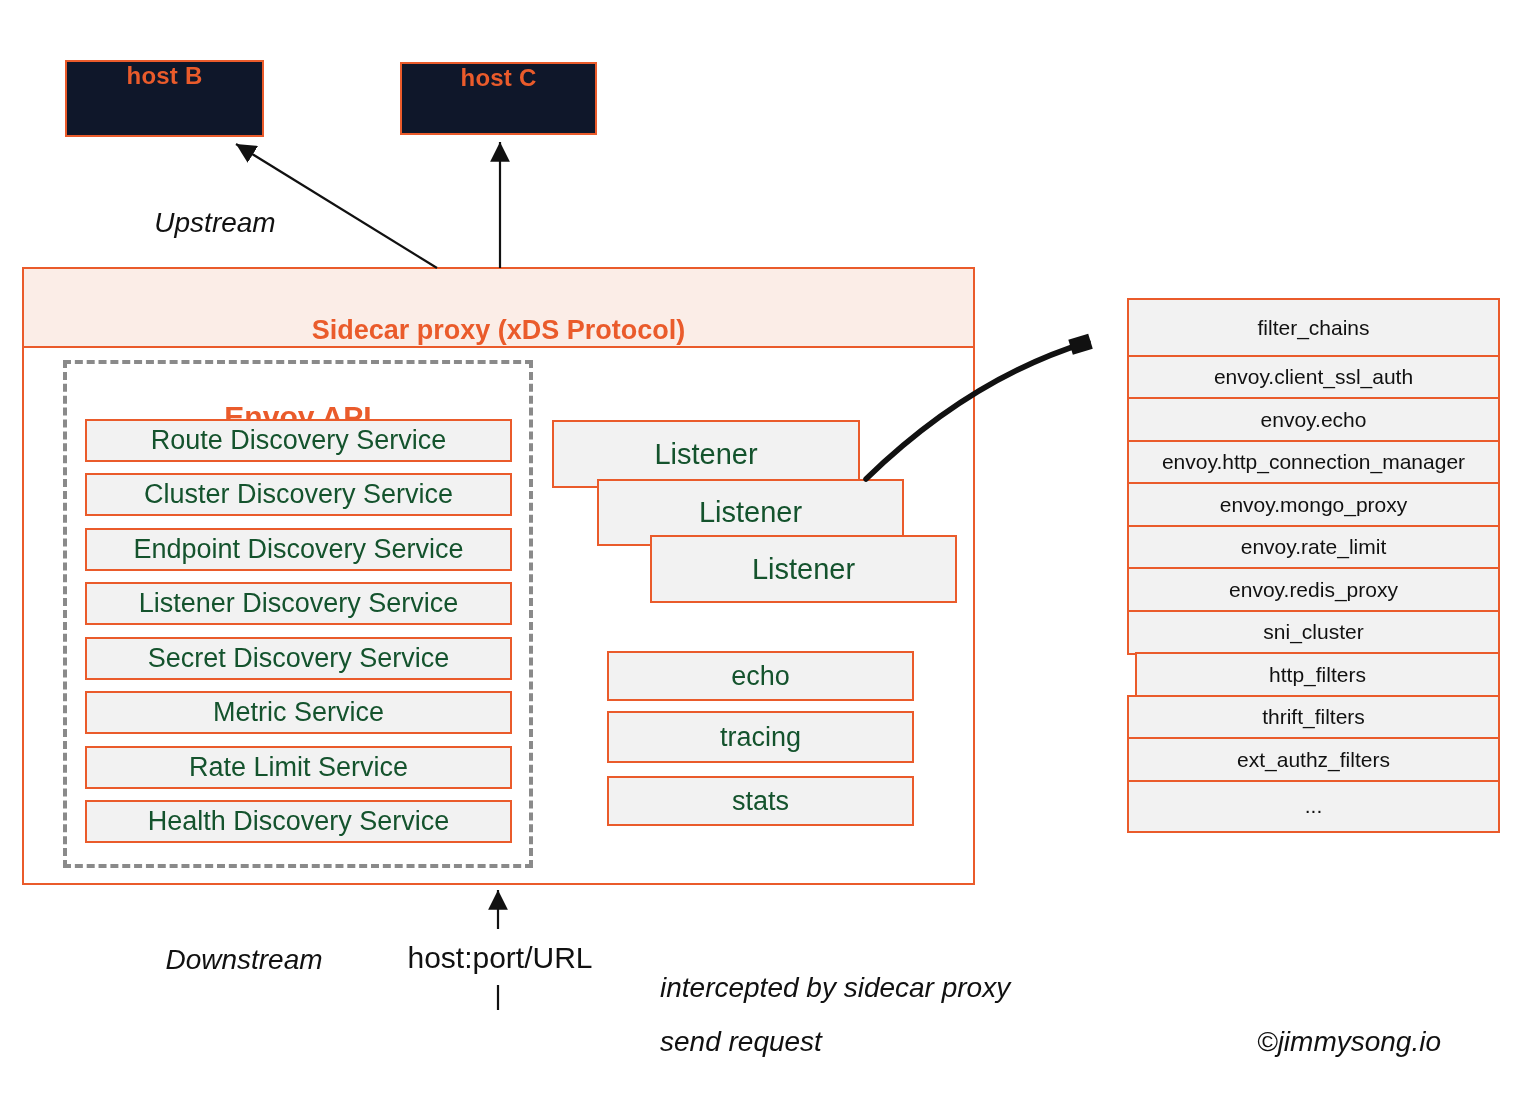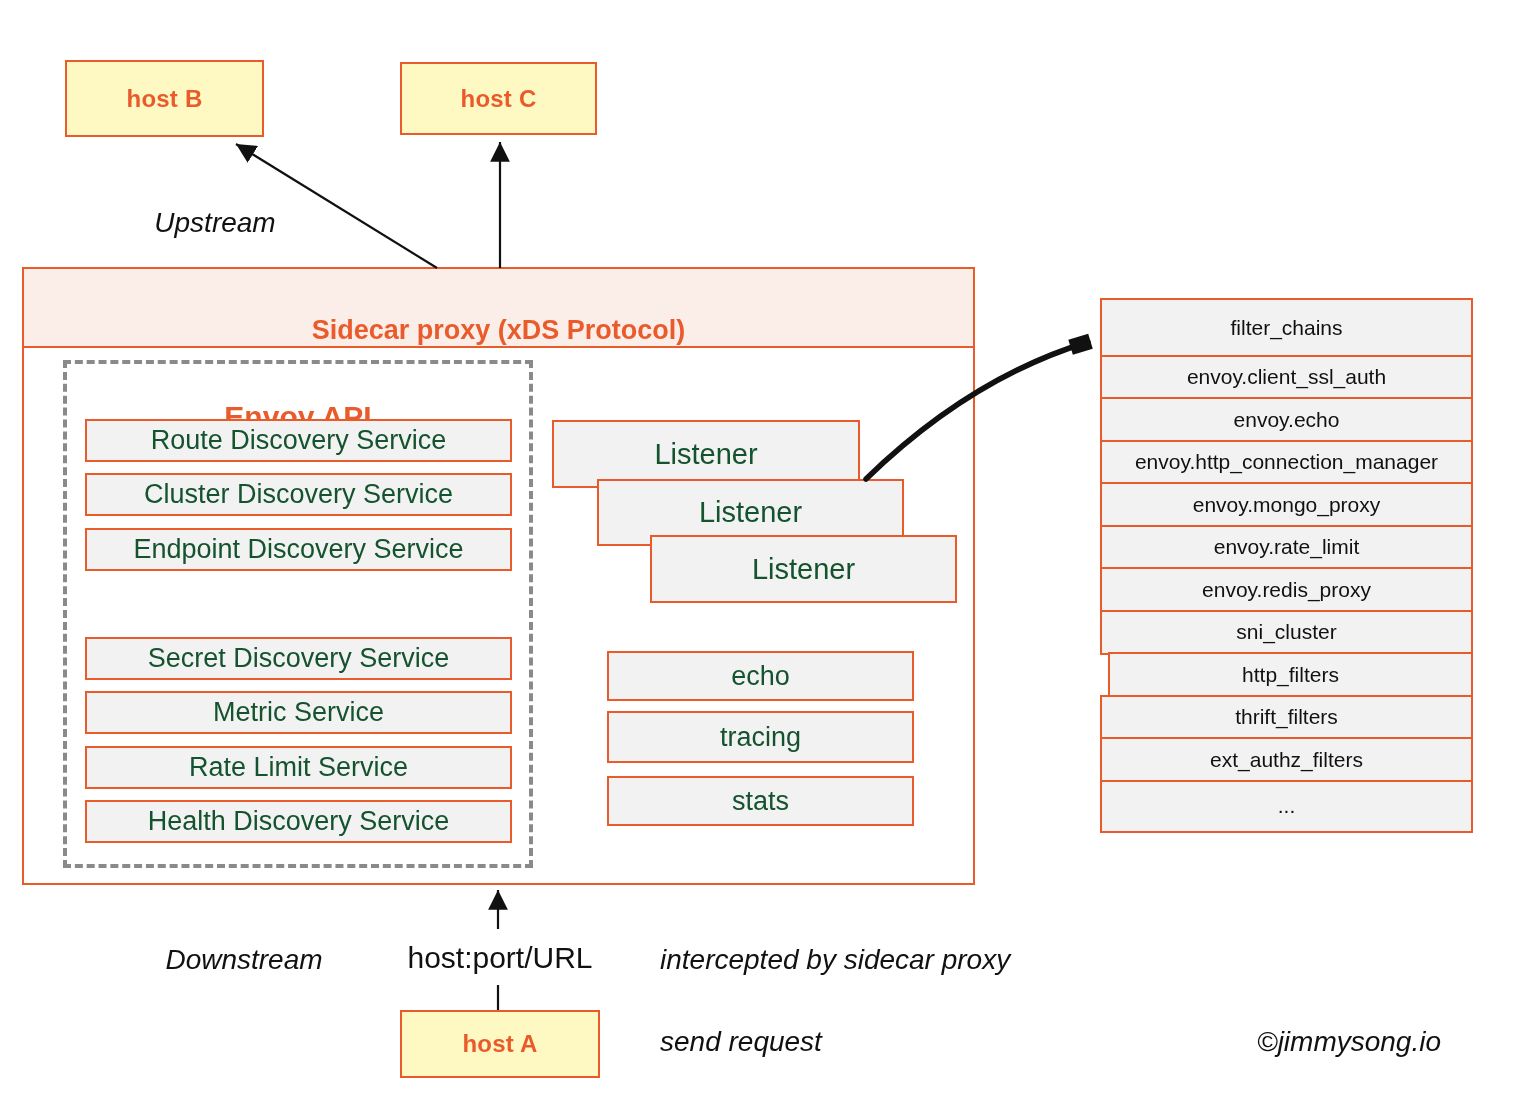--- a/index.html
+++ b/index.html
@@ -4,22 +4,22 @@
 <style>
   html,body{margin:0;padding:0;background:#ffffff;}
   .canvas{
     position:relative;width:1520px;height:1100px;background:#ffffff;
     font-family:"Liberation Sans","DejaVu Sans",sans-serif;color:#111;
     overflow:hidden;
   }
   .abs{position:absolute;box-sizing:border-box;}
   
   .host-box{
-    background:#fef9c3;border:2.5px solid #EA5B2B;
-    display:flex;align-items:center;justify-content:center;
+    background:#0f172a;border:2.5px solid #EA5B2B;
+    display:flex;justify-content:center;
     font-weight:bold;font-size:24px;color:#EA5B2B;letter-spacing:0.2px;
   }
   
   .sidecar-box{border:2.5px solid #EA5B2B;background:#ffffff;}
   .sidecar-header{
     position:absolute;left:0;top:0;right:0;height:77px;
     background:#FBEDE7;border-bottom:2.5px solid #EA5B2B;
     display:flex;align-items:flex-end;justify-content:center;
     font-weight:bold;font-size:27px;color:#EA5B2B;
   }
@@ -78,20 +78,23 @@
 
   <div class="abs gray-box service-box" style="left:85px;top:419px;width:427px;height:43px;">
     <span>Route Discovery Service</span>
   </div>
   <div class="abs gray-box service-box" style="left:85px;top:473px;width:427px;height:43px;">
     <span>Cluster Discovery Service</span>
   </div>
   <div class="abs gray-box service-box" style="left:85px;top:528px;width:427px;height:43px;">
     <span>Endpoint Discovery Service</span>
   </div>
+  <div class="abs gray-box service-box" style="left:85px;top:582px;width:427px;height:43px;">
+    <span>Listener Discovery Service</span>
+  </div>
   <div class="abs gray-box service-box" style="left:85px;top:637px;width:427px;height:43px;">
     <span>Secret Discovery Service</span>
   </div>
   <div class="abs gray-box service-box" style="left:85px;top:691px;width:427px;height:43px;">
     <span>Metric Service</span>
   </div>
   <div class="abs gray-box service-box" style="left:85px;top:746px;width:427px;height:43px;">
     <span>Rate Limit Service</span>
   </div>
   <div class="abs gray-box service-box" style="left:85px;top:800px;width:427px;height:43px;">
@@ -111,21 +114,21 @@
   <div class="abs gray-box component-box" style="left:607px;top:651px;width:307px;height:50px;">
     <span>echo</span>
   </div>
   <div class="abs gray-box component-box" style="left:607px;top:711px;width:307px;height:52px;">
     <span>tracing</span>
   </div>
   <div class="abs gray-box component-box" style="left:607px;top:776px;width:307px;height:50px;">
     <span>stats</span>
   </div>
 
-  <div class="abs filter-table" style="left:1100px;top:298px;width:373px;border-radius:10px;">
+  <div class="abs filter-table" style="left:1127px;top:298px;width:373px;border-radius:10px;">
     <div class="filter-row" style="height:55px;">
       <span>filter_chains</span>
     </div>
     <div class="filter-row" style="height:41px;">
       <span>envoy.client_ssl_auth</span>
     </div>
     <div class="filter-row" style="height:41px;">
       <span>envoy.echo</span>
     </div>
     <div class="filter-row" style="height:41px;">
@@ -152,27 +155,24 @@
     <div class="filter-row" style="height:41px;">
       <span>ext_authz_filters</span>
     </div>
     <div class="filter-row" style="height:49px;">
       <span>...</span>
     </div>
   </div>
 
   <div class="abs lbl italic center" style="left:154px;top:944px;width:180px;">Downstream</div>
   <div class="abs lbl mono-ish center" style="left:398px;top:941px;width:204px;">host:port/URL</div>
-  <div class="abs lbl italic" style="left:660px;top:944px;">intercepted by sidecar proxy</div>
+  <div class="abs lbl italic" style="left:660px;top:972px;">intercepted by sidecar proxy</div>
   <div class="abs lbl italic" style="left:660px;top:1026px;">send request</div>
   <div class="abs lbl italic" style="left:1257px;top:1026px;">©jimmysong.io</div>
 
-  <div class="abs host-box" style="left:400px;top:1010px;width:200px;height:68px;">
-    <span>host A</span>
-  </div>
 
   <svg class="layer" width="1520" height="1100" viewBox="0 0 1520 1100">
     <defs>
       <marker id="ah" viewBox="0 0 10 10" refX="10" refY="5" markerWidth="9" markerHeight="9" orient="auto-start-reverse">
         <path d="M0,0 L10,5 L0,10 Z" fill="#111"></path>
       </marker>
       <marker id="ahBig" viewBox="0 0 18 20" refX="15" refY="10" markerUnits="userSpaceOnUse" markerWidth="24" markerHeight="26" orient="auto">
         <path d="M1,4 L17,4 L17,16 L1,16 Z" fill="#111"></path>
       </marker>
     </defs>

